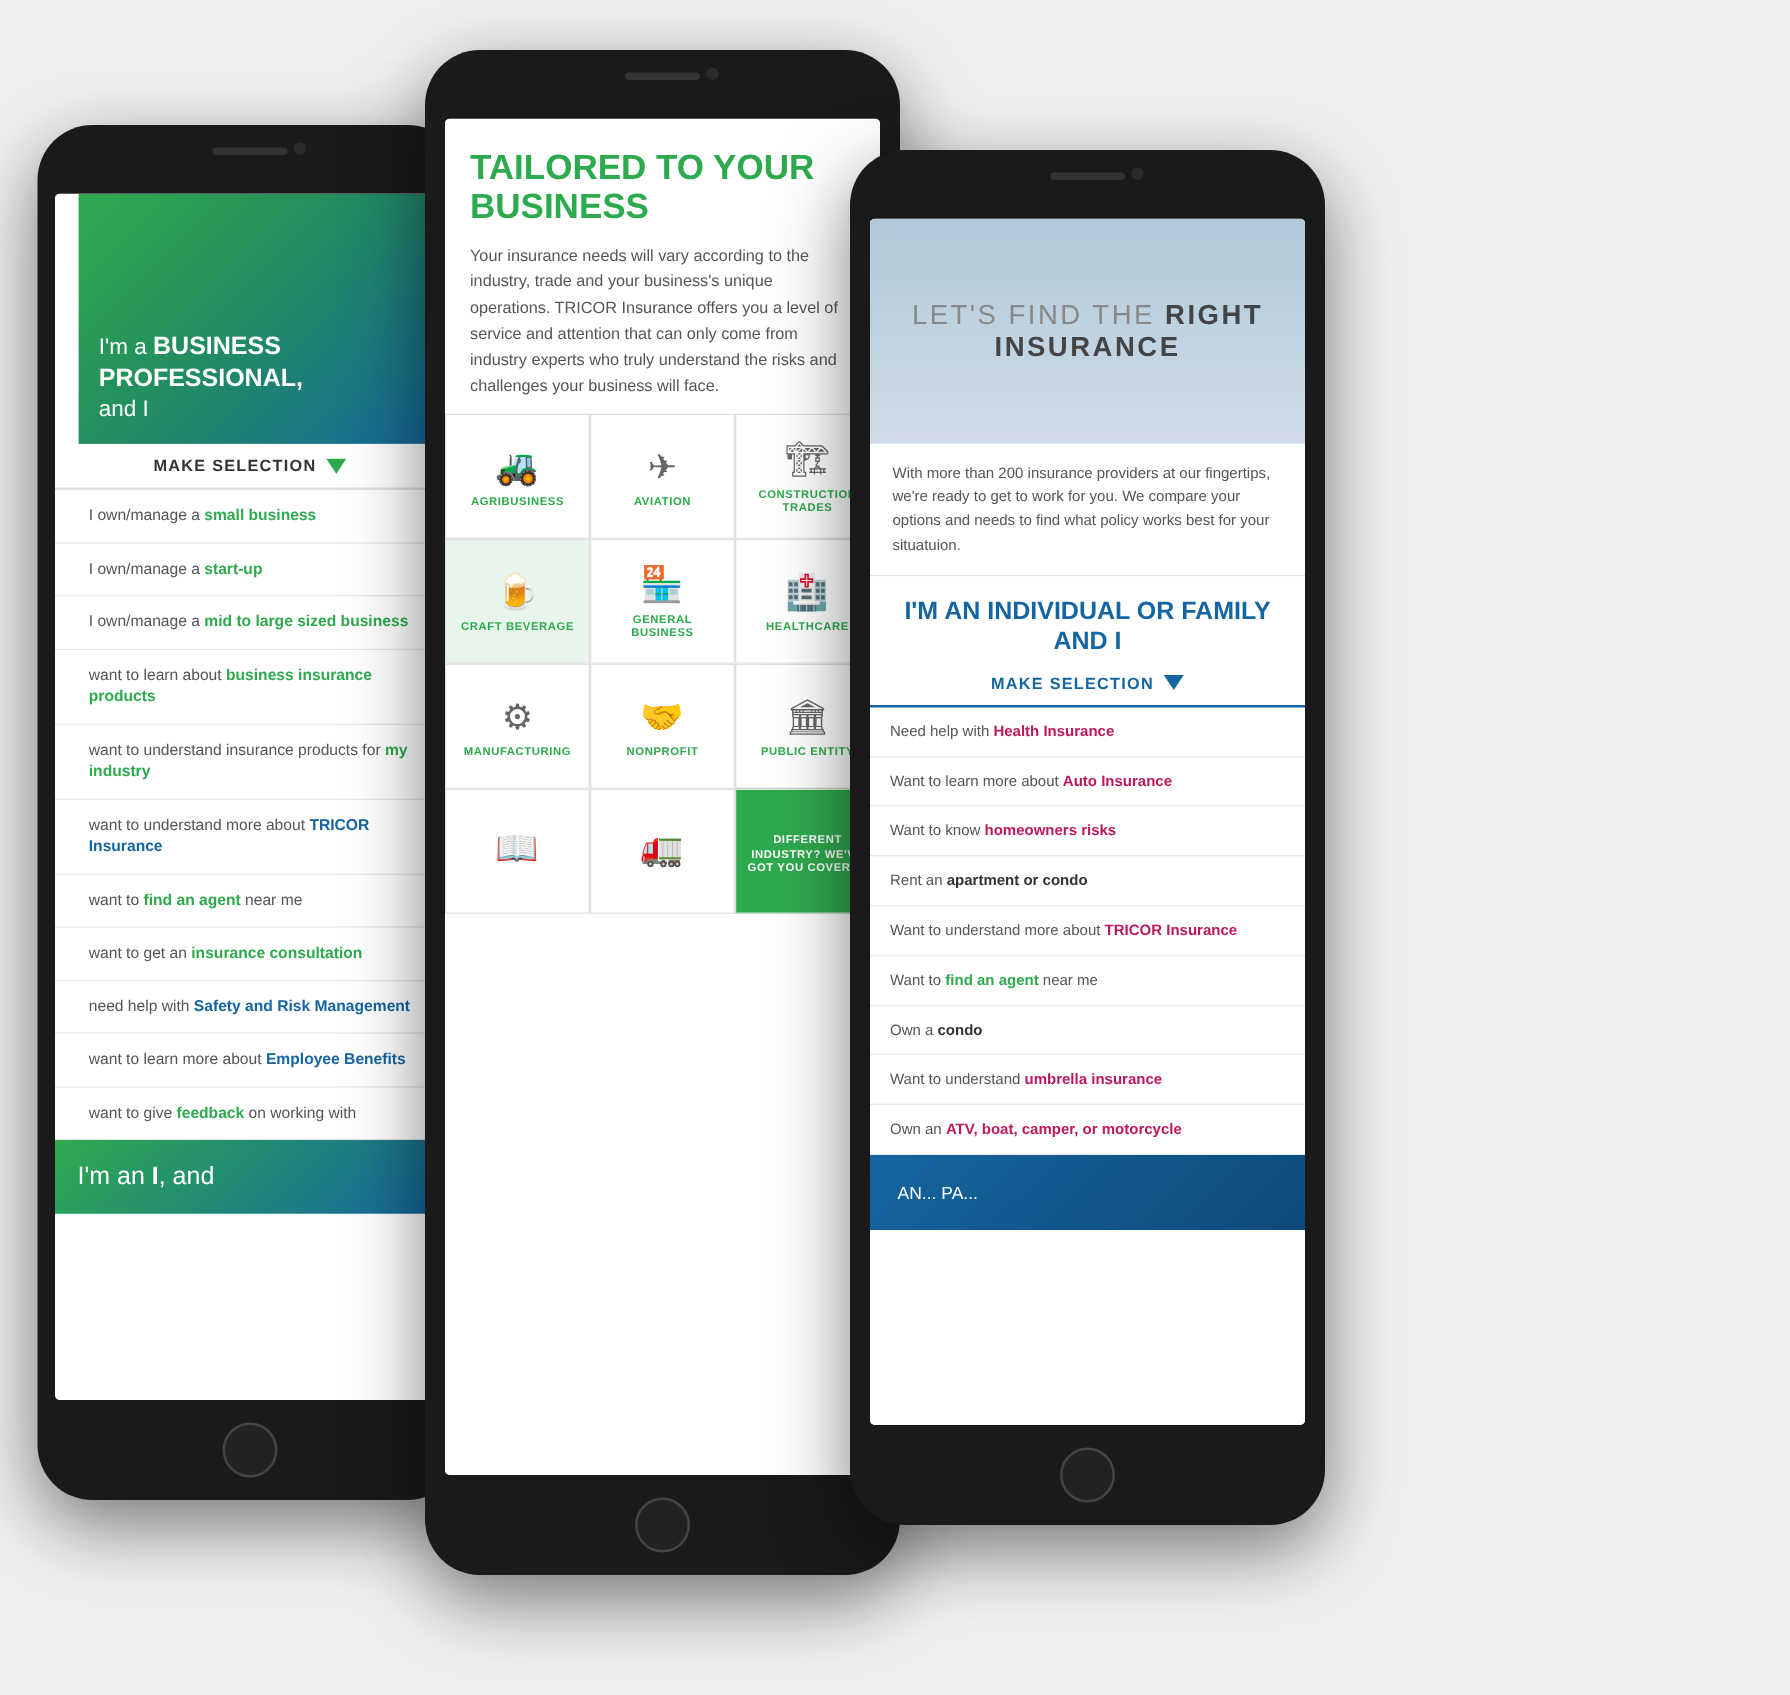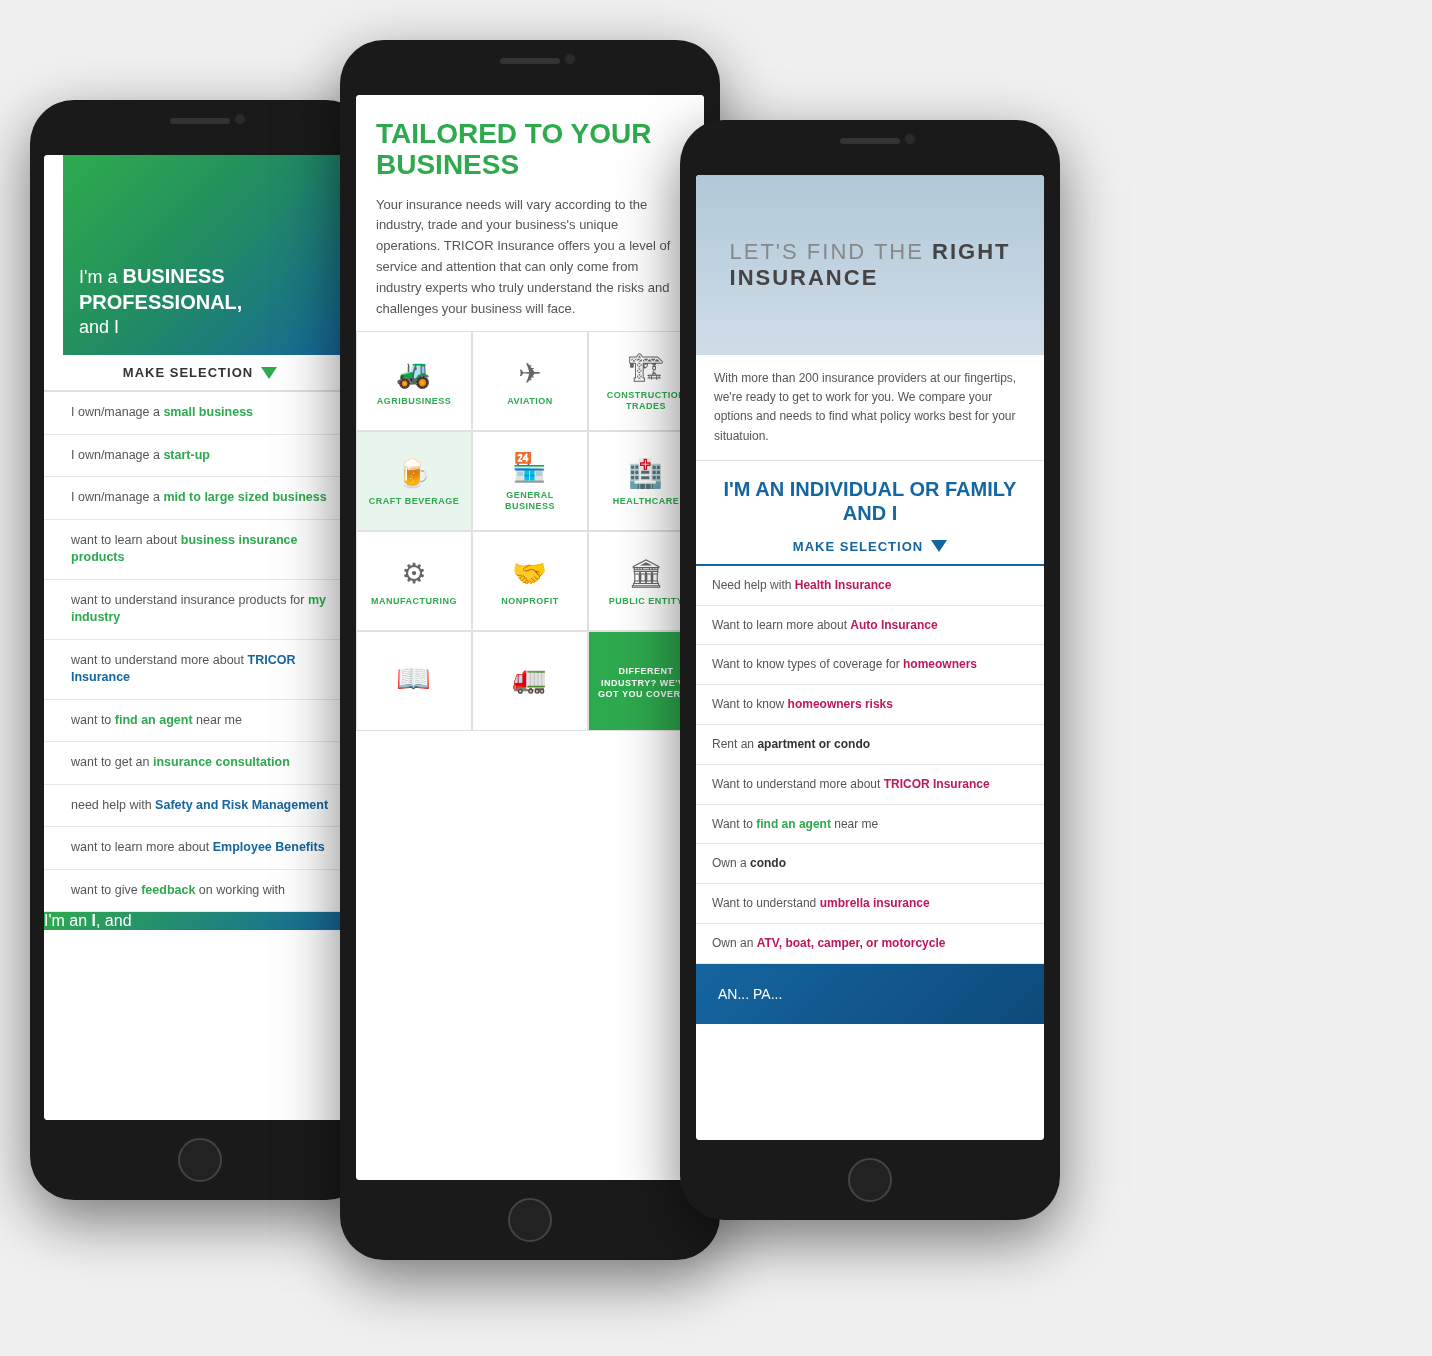--- a/index.html
+++ b/index.html
@@ -182,23 +182,23 @@
       color: #2eaa4e;
       font-weight: 700;
     }
     .p1-list li .blue-bold {
       color: #1565a0;
       font-weight: 700;
     }
 
     .p1-bottom-banner {
       background: linear-gradient(135deg, #2eaa4e, #1565a0);
-      padding: 0;
+      padding: 18px;
       color: #fff;
-      font-size: 16px;
+      font-size: 20px;
     }
     .p1-bottom-banner strong {
       font-weight: 900;
     }
 
     
     .p2-bg {
       width: 100%;
       height: 100%;
       background: #fff;
@@ -269,20 +269,21 @@
     }
 
     .p3-hero {
       height: 180px;
       background: linear-gradient(180deg, #b0c8d8 0%, #d0dde8 100%);
       position: relative;
       display: flex;
       flex-direction: column;
       align-items: center;
       justify-content: center;
+      text-align: center;
       padding: 8px;
     }
 
     .p3-title {
       font-size: 22px;
       color: #888;
       font-weight: 300;
       letter-spacing: 2px;
       text-transform: uppercase;
       line-height: 1.2;
@@ -493,21 +494,20 @@
         </div>
         <div class="p3-desc">With more than 200 insurance providers at our fingertips, we're ready to get to work for you. We compare your options and needs to find what policy works best for your situatuion.</div>
         <div class="p3-section-title">I'M AN INDIVIDUAL OR FAMILY AND I</div>
         <div class="p3-dropdown">
           <span class="p3-dropdown-label">MAKE SELECTION</span>
           <div class="p3-dropdown-arrow"></div>
         </div>
         <ul class="p3-list">
           <li>Need help with <strong>Health Insurance</strong></li>
           <li>Want to learn more about <strong>Auto Insurance</strong></li>
-          <li>Want to know types of coverage for <strong>homeowners</strong></li>
           <li>Want to know <strong>homeowners risks</strong></li>
           <li>Rent an <strong style="color:#333">apartment or condo</strong></li>
           <li>Want to understand more about <strong>TRICOR Insurance</strong></li>
           <li>Want to <span class="green-bold">find an agent</span> near me</li>
           <li>Own a <strong style="color:#333">condo</strong></li>
           <li>Want to understand <strong>umbrella insurance</strong></li>
           <li>Own an <strong>ATV, boat, camper, or motorcycle</strong></li>
         </ul>
         <div class="p3-bottom-banner">
           <span>AN... PA...</span>

